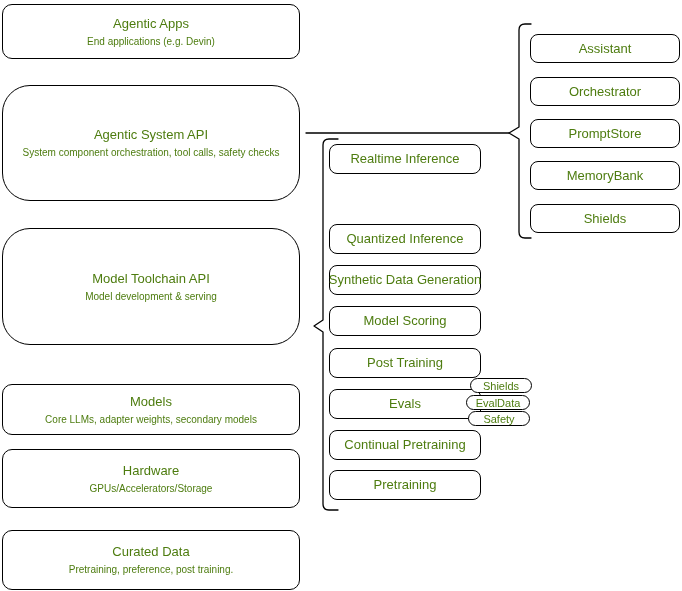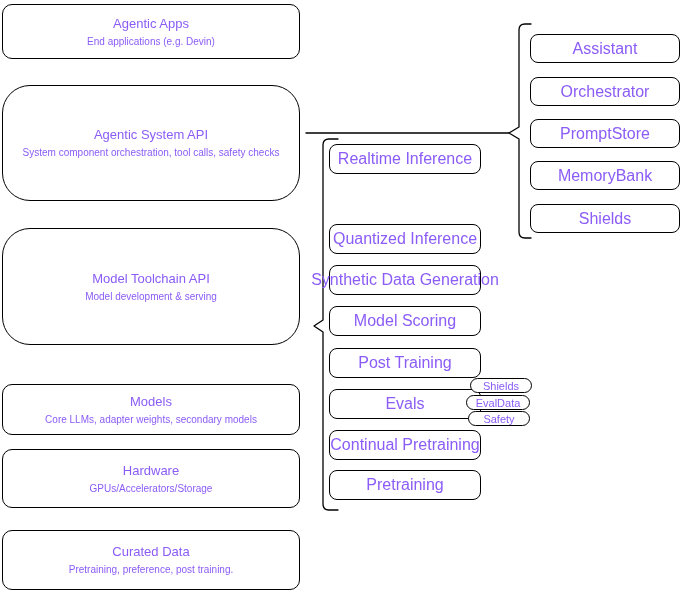--- a/index.html
+++ b/index.html
@@ -1,32 +1,32 @@
 <!DOCTYPE html>
 <html><head>
 <meta charset="utf-8">
 <style>
   html,body{margin:0;padding:0;background:#ffffff;}
   .canvas{
     position:relative;width:682px;height:591px;background:#ffffff;
-    font-family:"Liberation Sans", sans-serif;color:#8b5cf6;overflow:hidden;
+    font-family:"Liberation Sans", sans-serif;color:#4d7c0f;overflow:hidden;
   }
   svg.links{position:absolute;left:0;top:0;z-index:0;}
   .node{
     position:absolute;box-sizing:border-box;background:#fff;border:1.3px solid #000;
     display:flex;flex-direction:column;align-items:center;justify-content:center;
     text-align:center;z-index:1;
   }
   .node.left{left:2px;width:298px;}
   .r10{border-radius:10px;}
   .r28{border-radius:28px;}
   .node .t{font-size:13px;line-height:16px;white-space:nowrap;}
   .node .s{font-size:10px;line-height:13px;margin-top:3px;white-space:nowrap;}
   .node.mid{left:329px;width:152px;height:30px;border-radius:8px;}
-  .node.mid span, .node.right span{font-size:16px;line-height:14px;white-space:nowrap;}
+  .node.mid span, .node.right span{font-size:13px;line-height:14px;white-space:nowrap;}
   .node.right{left:530px;width:150px;height:29px;border-radius:8px;}
   .pill{
     position:absolute;box-sizing:border-box;background:#fff;border:1.3px solid #000;
     border-radius:8px;height:15px;display:flex;align-items:center;justify-content:center;
     z-index:2;
   }
   .pill span{font-size:11px;line-height:12px;white-space:nowrap;}
 </style>
 </head>
 <body>

